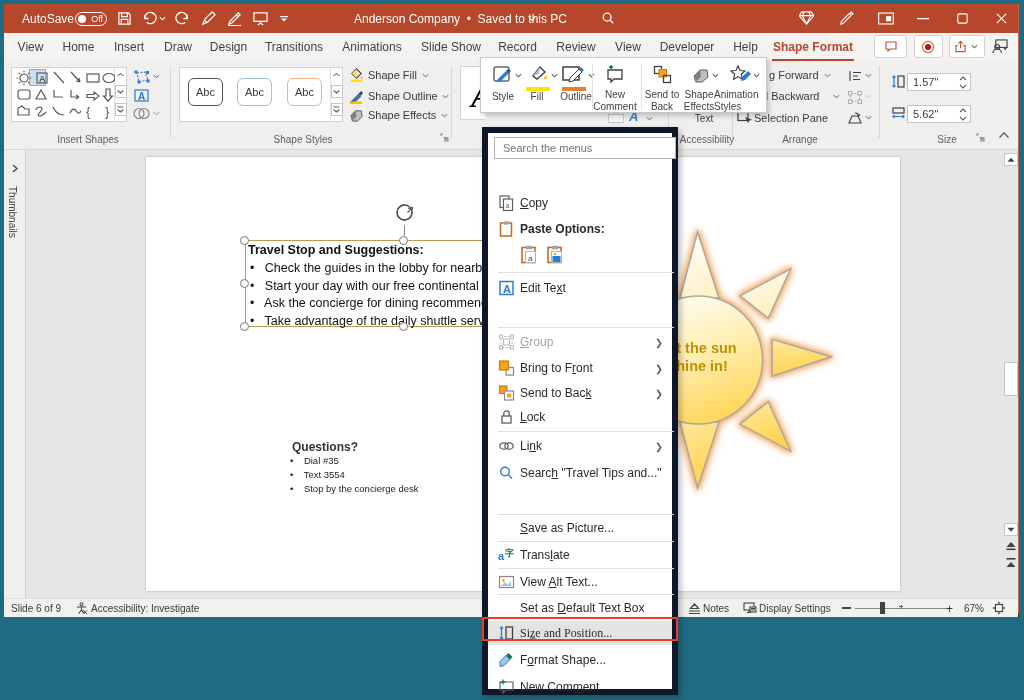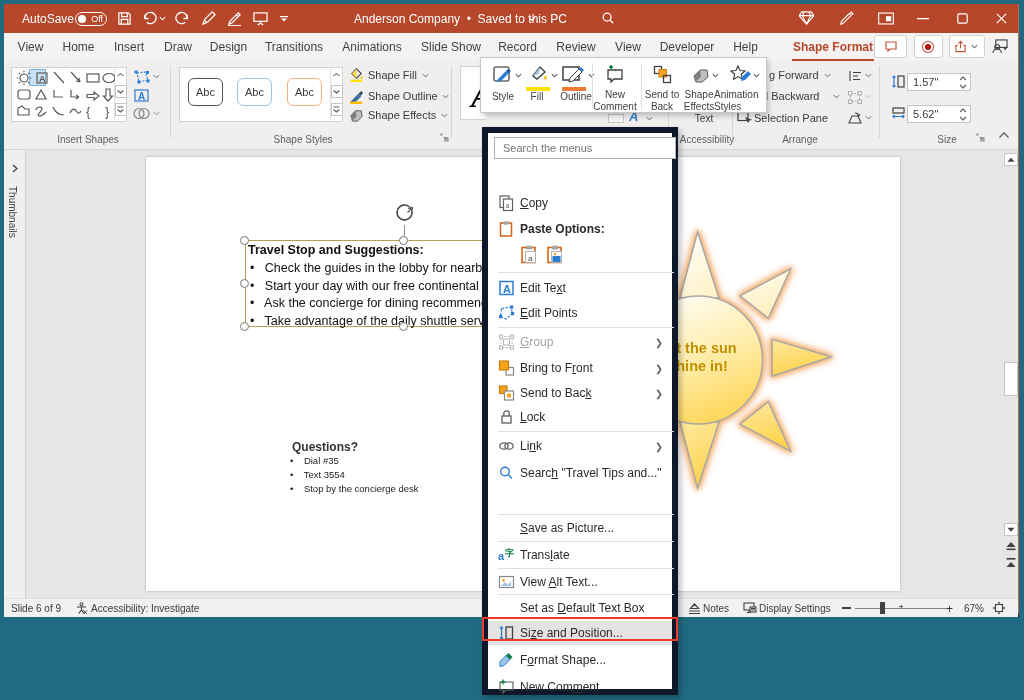--- a/index.html
+++ b/index.html
@@ -130,21 +130,21 @@
     <div class="tab" style="left:155px;width:38px;">Draw</div>
     <div class="tab" style="left:201px;width:47px;">Design</div>
     <div class="tab" style="left:256px;width:68px;">Transitions</div>
     <div class="tab" style="left:333px;width:70px;">Animations</div>
     <div class="tab" style="left:412px;width:70px;">Slide Show</div>
     <div class="tab" style="left:490px;width:47px;">Record</div>
     <div class="tab" style="left:548px;width:48px;">Review</div>
     <div class="tab" style="left:606px;width:36px;">View</div>
     <div class="tab" style="left:650px;width:66px;">Developer</div>
     <div class="tab" style="left:723px;width:37px;">Help</div>
-    <div class="tab active" style="left:768px;width:82px;margin-left:20px;">Shape Format</div>
+    <div class="tab active" style="left:768px;width:82px;">Shape Format</div>
 
     <div class="abs" style="left:870px;top:2px;width:33px;height:23px;background:#fff;border:1px solid #D3D1CF;border-radius:3px;"></div>
     <svg class="abs" style="left:881px;top:8px;" width="12" height="11" viewBox="0 0 12 11" fill="none" stroke="#C0573C" stroke-width="1.2">
         <path d="M1 1 h10 v7 h-6 l-2 2 v-2 h-2 z"></path>
       </svg>
     <div class="abs" style="left:910px;top:2px;width:29px;height:23px;background:#fff;border:1px solid #D3D1CF;border-radius:3px;"></div>
     <svg class="abs" style="left:917px;top:7px;" width="14" height="14" viewBox="0 0 14 14">
         <circle cx="7" cy="7" r="5.6" fill="none" stroke="#D47560" stroke-width="1.2"></circle>
         <circle cx="7" cy="7" r="3" fill="#C00F0F"></circle>
       </svg>
@@ -581,29 +581,20 @@
         <circle cx="10" cy="9" r="1.2" fill="#F6A21D"></circle>
       </svg></div>
   <div class="msep" style="top:139px;"></div>
   <div class="mi" style="top:142.5px;">
       <svg class="ico" viewBox="0 0 17 17" fill="none">
         <rect x="2" y="2" width="13" height="13" stroke="#2B7CD3" stroke-width="1.5"></rect>
         <text x="5" y="13" font-size="11" font-weight="bold" fill="#2B7CD3">A</text>
       </svg>
       <span class="txt">Edit Te<u>x</u>t</span>
     </div>
-  <div class="mi" style="top:167px;">
-      <svg class="ico" viewBox="0 0 17 17" fill="none" stroke="#2B7CD3">
-        <path d="M3.5 4 L13 2.5 L14.5 9 L8 14.5 L2.5 12 Z" stroke-width="1.2" stroke-dasharray="2.5 1.5"></path>
-        <rect x="1" y="10.5" width="3.2" height="3.2" fill="#2B7CD3" stroke="none"></rect>
-        <rect x="12" y="1" width="3.2" height="3.2" fill="#2B7CD3" stroke="none"></rect>
-        <rect x="13" y="7.5" width="3.2" height="3.2" fill="#2B7CD3" stroke="none"></rect>
-      </svg>
-      <span class="txt"><u>E</u>dit Points</span>
-    </div>
   <div class="msep" style="top:193.5px;"></div>
   <div class="mi" style="top:196px;color:#A6A4A2;">
       <svg class="ico" viewBox="0 0 17 17" fill="none" stroke="#B8B6B4">
         <rect x="3" y="3" width="11" height="11" stroke-dasharray="2 1.3" stroke-width="1"></rect>
         <rect x="1.5" y="1.5" width="3" height="3" fill="#fff"></rect>
         <rect x="12.5" y="1.5" width="3" height="3" fill="#fff"></rect>
         <rect x="1.5" y="12.5" width="3" height="3" fill="#fff"></rect>
         <rect x="12.5" y="12.5" width="3" height="3" fill="#fff"></rect>
         <rect x="5.5" y="5.5" width="6" height="6" stroke-width="1"></rect>
       </svg>
@@ -668,21 +659,21 @@
         <rect x="1.5" y="3" width="14" height="11" stroke="#8A8886" stroke-width="1.2"></rect>
         <circle cx="5.5" cy="7" r="1.4" fill="#F6A21D"></circle>
         <path d="M3 12.5 L7 8.5 l3 3 3 -4 v5 z" fill="#9DC3E6"></path>
       </svg>
       <span class="txt">View <u>A</u>lt Text...</span>
     </div>
   <div class="msep" style="top:461px;"></div>
   <div class="mi" style="top:462px;">
       <span class="txt">Set as <u>D</u>efault Text Box</span>
     </div>
-  <div class="mi" style="top:488px;height:24px;background:#E5E3E1;">
+  <div class="mi" style="top:488px;height:24px;background:#E5E3E1;font-family:Liberation Serif, serif;">
       <svg class="ico" viewBox="0 0 17 17" fill="none">
         <path d="M3.5 2.5 v12 M2 4 L3.5 2.5 5 4 M2 13 l1.5 1.5 L5 13" stroke="#2B7CD3" stroke-width="1.3"></path>
         <rect x="8" y="2.5" width="6.5" height="12" stroke="#404040" stroke-width="1.3"></rect>
       </svg>
       <span class="txt">Si<u>z</u>e and Position...</span>
     </div>
   <div class="mi" style="top:514px;">
       <svg class="ico" viewBox="0 0 17 17" fill="none">
         <path d="M2 10 L8 4 l4 4 -6 6 -4 1 z" fill="#9DC3E6" stroke="#2B7CD3" stroke-width="1"></path>
         <path d="M8 4 l2.5 -2.5 4 4 L12 8 z" fill="#107C41"></path>

